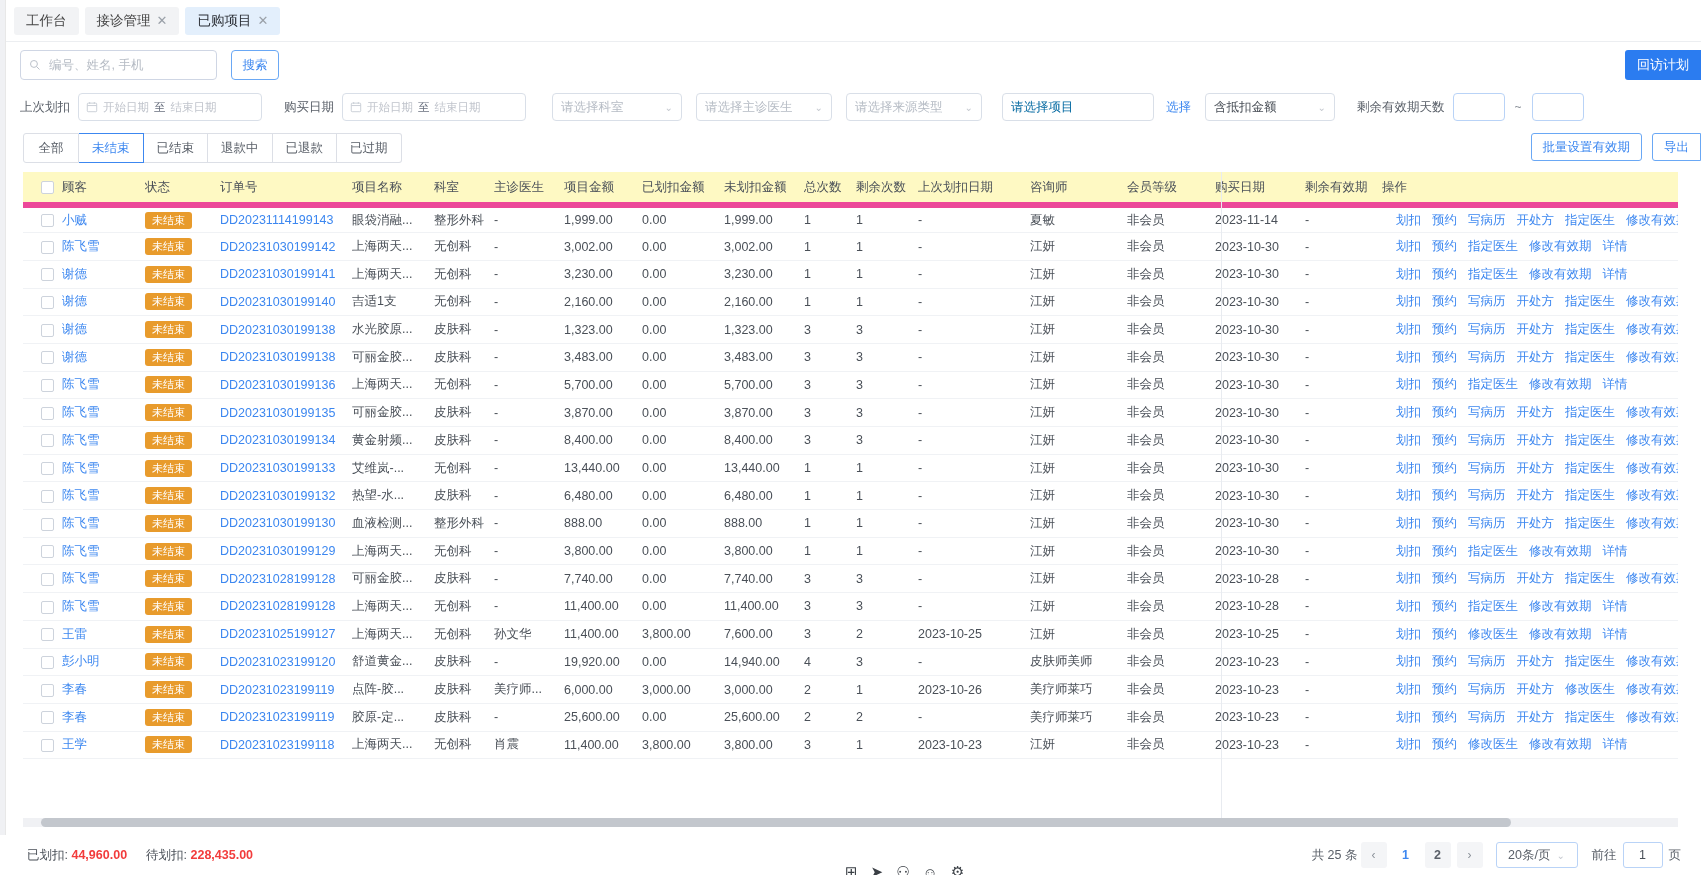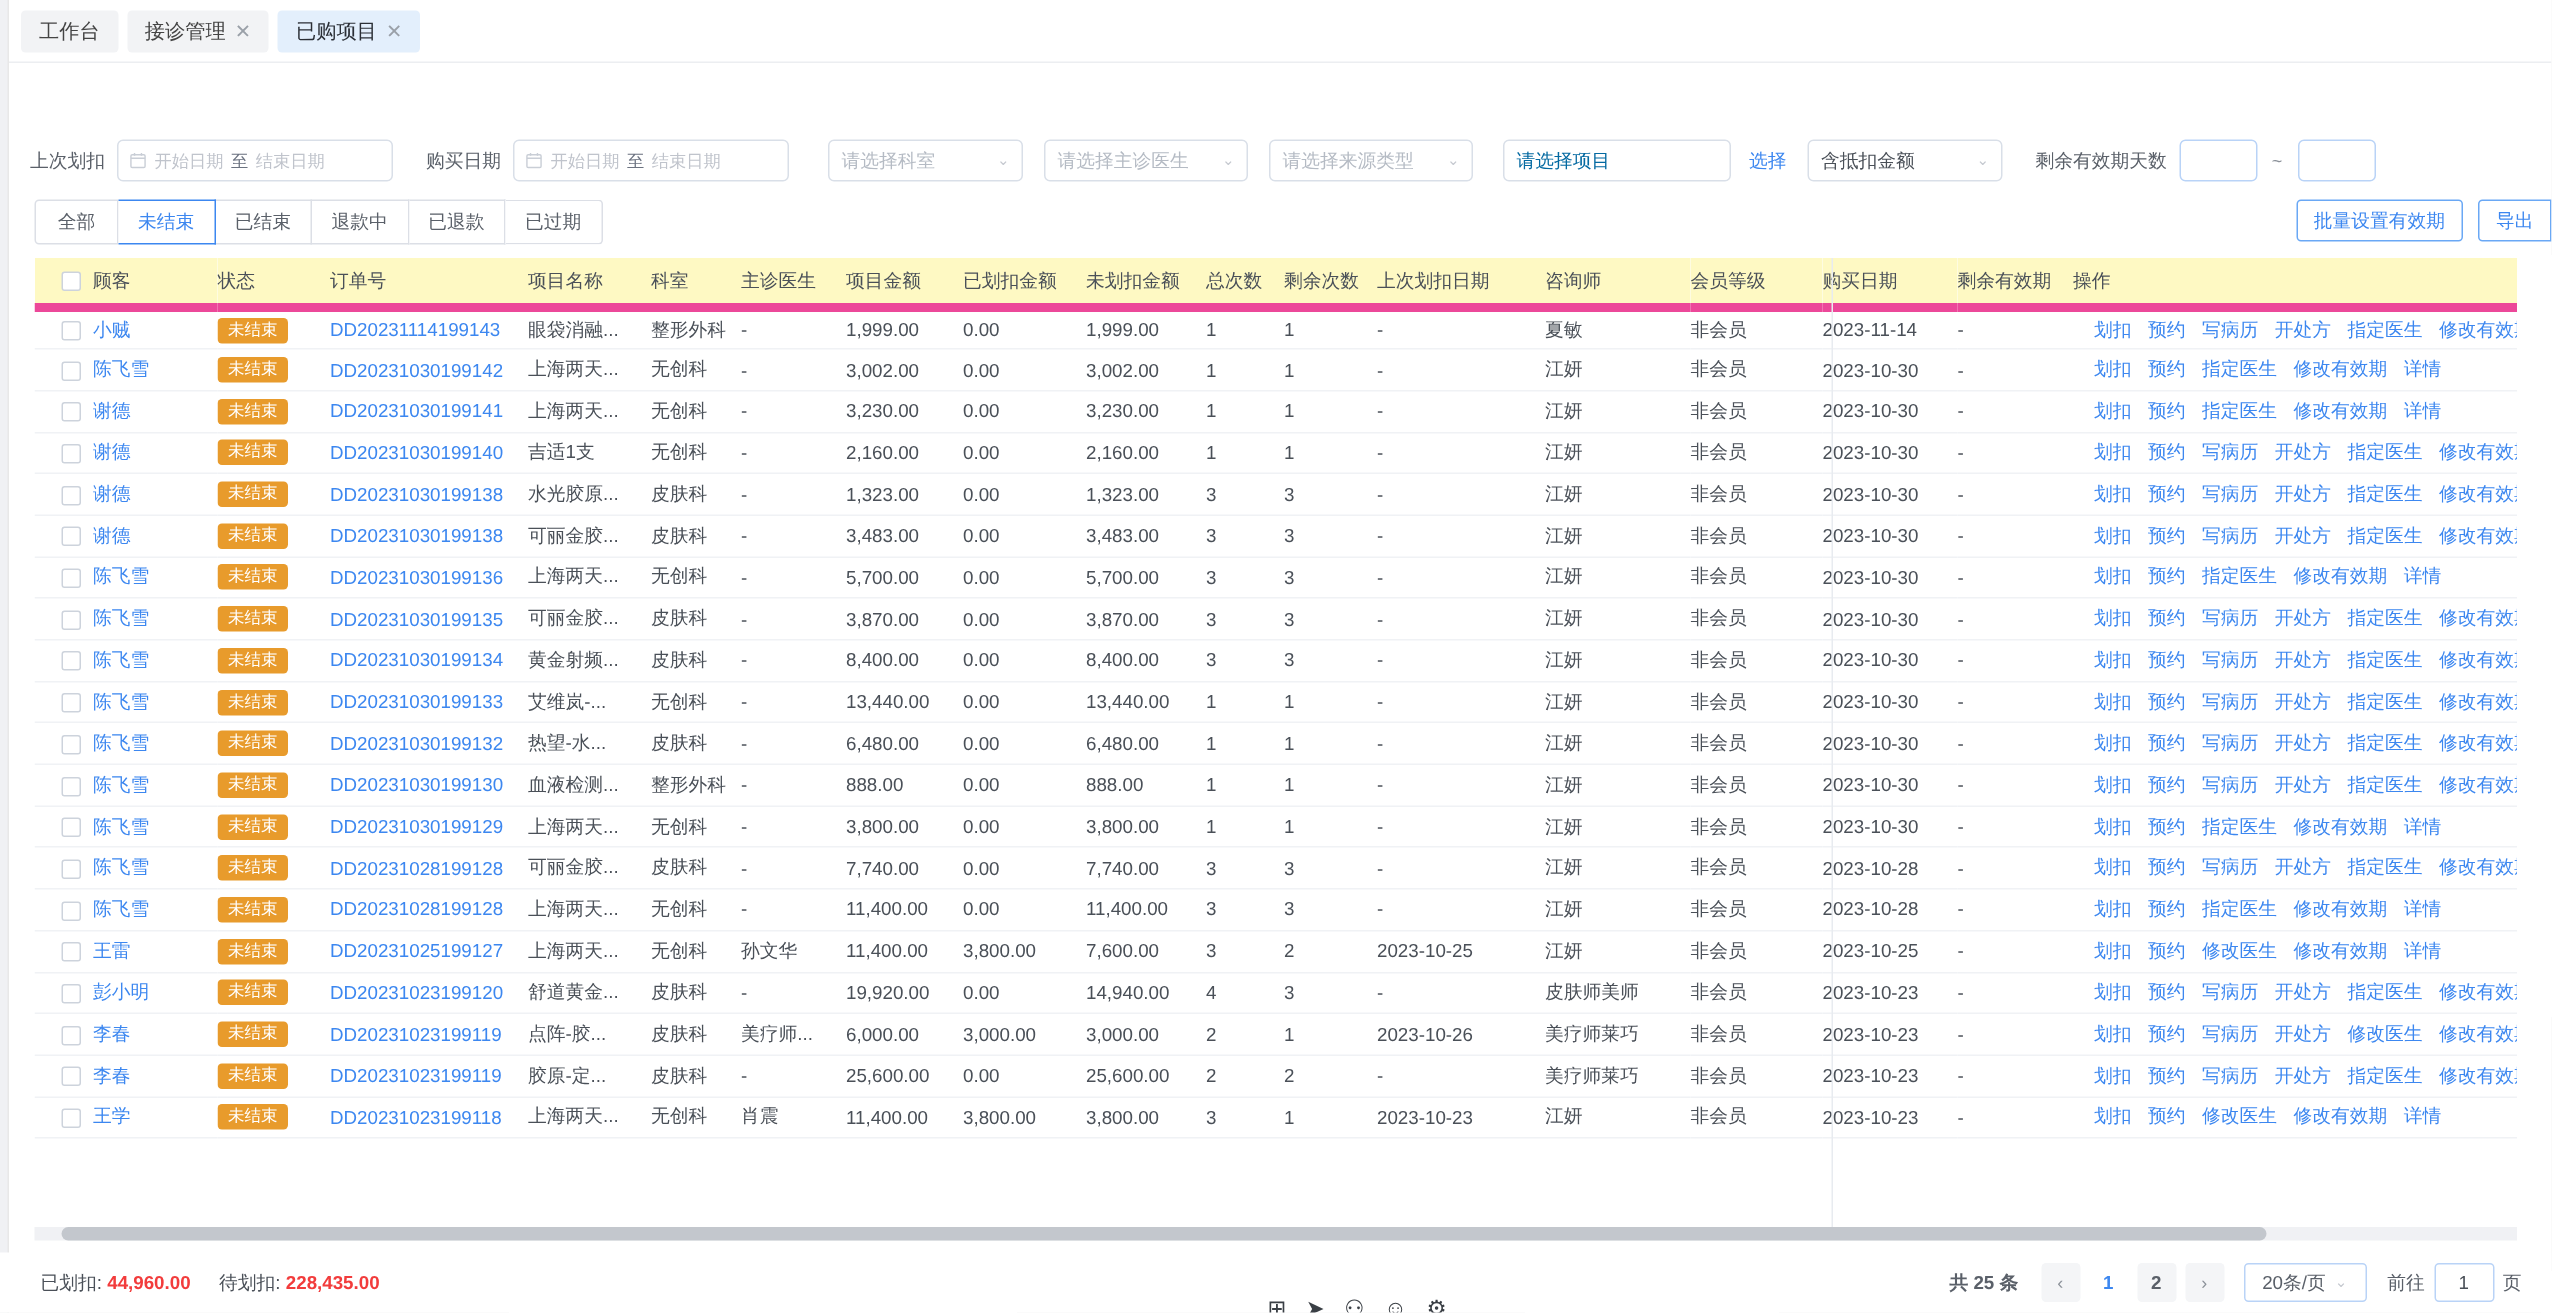--- a/index.html
+++ b/index.html
@@ -172,21 +172,21 @@
 
   
   .footer {
     position: absolute; left: 0; top: 835px; width: 1701px; height: 40px;
     background: #fff; display: flex; align-items: center;
   }
   .totals { position: absolute; left: 27px; font-size: 12.5px; color: #4a5058; }
   .totals .num { color: #f23c3c; font-weight: bold; }
   .totals .gap { display: inline-block; width: 12px; }
   .pager { position: absolute; right: 20px; display: flex; align-items: center; gap: 0; font-size: 12.5px; color: #5a6069; }
-  .pg-total { margin-right: 12px; white-space: nowrap; font-weight: bold; }
+  .pg-total { white-space: nowrap; }
   .pg-btn {
     min-width: 26px; height: 26px; display: flex; align-items: center; justify-content: center;
     background: #f4f5f7; color: #8b9199; border-radius: 3px; margin: 0 3px; cursor: pointer; font-size: 12px;
   }
   .pg-num {
     min-width: 26px; height: 26px; display: flex; align-items: center; justify-content: center;
     border-radius: 3px; margin: 0 3px; cursor: pointer; font-size: 12.5px; font-weight: bold; color: #5a6069;
     background: #fff;
   }
   .pg-num.active { color: #3c87f0; }
@@ -224,20 +224,31 @@
     <div class="tab">
       <span>接诊管理</span>
       <span class="xc">✕</span>
     </div>
     <div class="tab active">
       <span>已购项目</span>
       <span class="xc">✕</span>
     </div>
   </div>
 
+  <div class="searchrow">
+    <div class="search-box">
+      <svg class="magn" viewBox="0 0 16 16">
+        <circle cx="6.6" cy="6.6" r="4.6" fill="none" stroke="#b8bec7" stroke-width="1.3"></circle>
+        <line x1="10.2" y1="10.2" x2="14" y2="14" stroke="#b8bec7" stroke-width="1.3"></line>
+      </svg>
+      <input type="text" placeholder="编号、姓名, 手机" style="">
+    </div>
+    <button class="btn-search">搜索</button>
+    <button class="btn-visit">回访计划</button>
+  </div>
 
   <div class="filterrow">
 
     <span class="flabel">上次划扣</span>
     <div class="daterange">
       <svg class="cal" viewBox="0 0 14 14">
         <rect x="1.5" y="2.5" width="11" height="10" rx="1" fill="none" stroke="#c9ced6" stroke-width="1.1"></rect>
         <line x1="1.5" y1="5.3" x2="12.5" y2="5.3" stroke="#c9ced6" stroke-width="1.1"></line>
         <line x1="4.3" y1="1.2" x2="4.3" y2="3.4" stroke="#c9ced6" stroke-width="1.1"></line>
         <line x1="9.7" y1="1.2" x2="9.7" y2="3.4" stroke="#c9ced6" stroke-width="1.1"></line>

